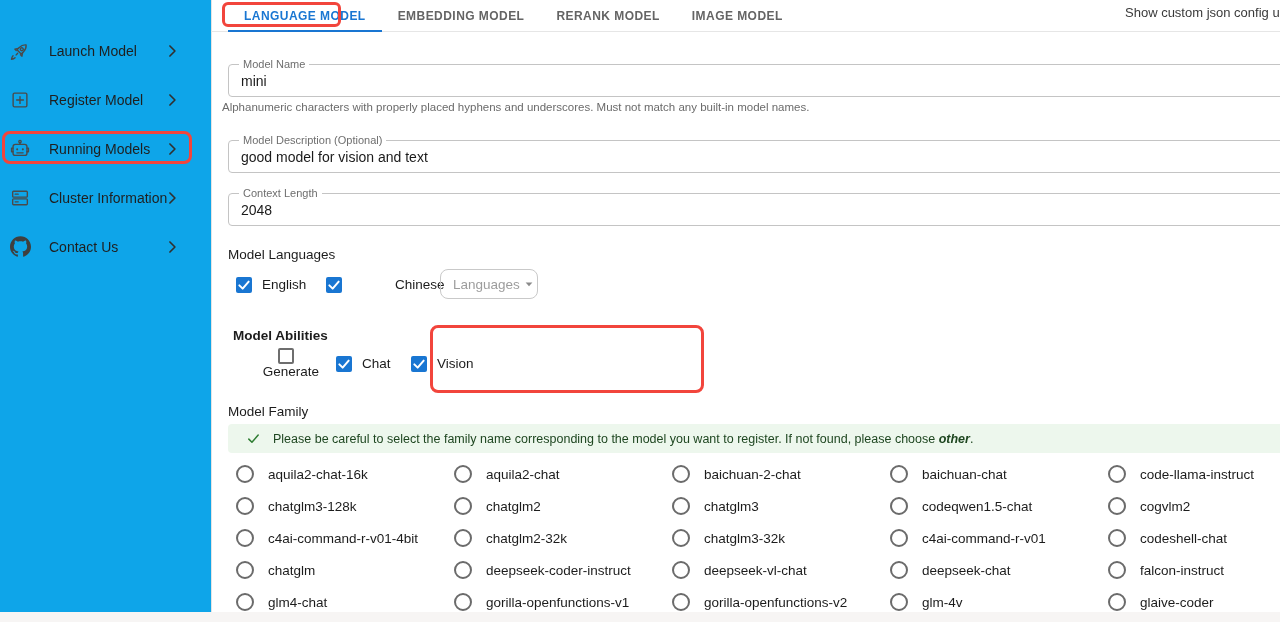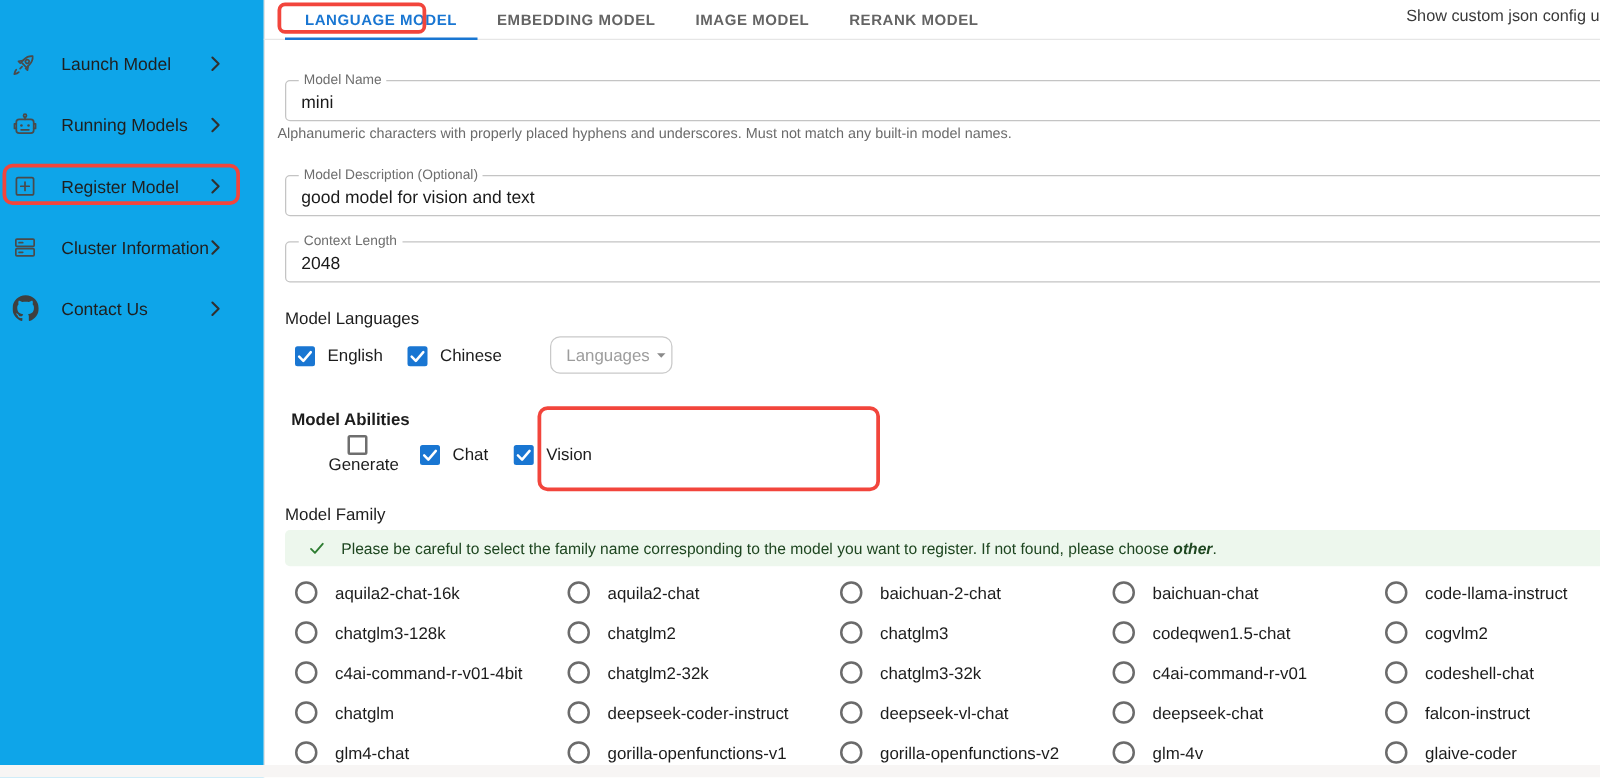--- a/index.html
+++ b/index.html
@@ -85,20 +85,35 @@
     <span class="chev">
       <svg width="20" height="20" viewBox="0 0 24 24" fill="none" stroke="#303030" stroke-width="2" stroke-linecap="round" stroke-linejoin="round">
           <path d="M9.5 6 L15.5 12 L9.5 18"></path>
         </svg>
     </span>
   </div>
 
   <div class="nav-item">
     <span class="nicon">
       <svg width="22" height="22" viewBox="0 0 24 24" fill="none" stroke="#4a4a4a" stroke-width="1.5" stroke-linecap="round" stroke-linejoin="round">
+        <rect x="4.5" y="4.5" width="15" height="15" rx="1.5"></rect>
+        <path d="M12 8.3 L12 15.7 M8.3 12 L15.7 12"></path>
+      </svg>
+    </span>
+    <span class="nlabel">Register Model</span>
+    <span class="chev">
+      <svg width="20" height="20" viewBox="0 0 24 24" fill="none" stroke="#303030" stroke-width="2" stroke-linecap="round" stroke-linejoin="round">
+          <path d="M9.5 6 L15.5 12 L9.5 18"></path>
+        </svg>
+    </span>
+  </div>
+
+  <div class="nav-item">
+    <span class="nicon">
+      <svg width="22" height="22" viewBox="0 0 24 24" fill="none" stroke="#4a4a4a" stroke-width="1.5" stroke-linecap="round" stroke-linejoin="round">
         <rect x="4.4" y="7" width="15.2" height="12" rx="2.5"></rect>
         <circle cx="12" cy="3.9" r="1.3"></circle>
         <path d="M12 5.2 L12 7"></path>
         <path d="M4.4 11 L2.8 11 L2.8 15 L4.4 15"></path>
         <path d="M19.6 11 L21.2 11 L21.2 15 L19.6 15"></path>
         <circle cx="8.9" cy="12.4" r="1.1" fill="#4a4a4a" stroke="none"></circle>
         <circle cx="15.1" cy="12.4" r="1.1" fill="#4a4a4a" stroke="none"></circle>
         <path d="M8.6 16.2 L15.4 16.2"></path>
       </svg>
     </span>
@@ -106,35 +121,20 @@
     <span class="chev">
       <svg width="20" height="20" viewBox="0 0 24 24" fill="none" stroke="#303030" stroke-width="2" stroke-linecap="round" stroke-linejoin="round">
           <path d="M9.5 6 L15.5 12 L9.5 18"></path>
         </svg>
     </span>
   </div>
 
   <div class="nav-item">
     <span class="nicon">
       <svg width="22" height="22" viewBox="0 0 24 24" fill="none" stroke="#4a4a4a" stroke-width="1.5" stroke-linecap="round" stroke-linejoin="round">
-        <rect x="4.5" y="4.5" width="15" height="15" rx="1.5"></rect>
-        <path d="M12 8.3 L12 15.7 M8.3 12 L15.7 12"></path>
-      </svg>
-    </span>
-    <span class="nlabel">Register Model</span>
-    <span class="chev">
-      <svg width="20" height="20" viewBox="0 0 24 24" fill="none" stroke="#303030" stroke-width="2" stroke-linecap="round" stroke-linejoin="round">
-          <path d="M9.5 6 L15.5 12 L9.5 18"></path>
-        </svg>
-    </span>
-  </div>
-
-  <div class="nav-item">
-    <span class="nicon">
-      <svg width="22" height="22" viewBox="0 0 24 24" fill="none" stroke="#4a4a4a" stroke-width="1.5" stroke-linecap="round" stroke-linejoin="round">
         <rect x="4" y="4.6" width="16" height="6.4" rx="1"></rect>
         <rect x="4" y="13" width="16" height="6.4" rx="1"></rect>
         <path d="M6.8 7.8 L10 7.8 M6.8 16.2 L10 16.2"></path>
       </svg>
     </span>
     <span class="nlabel">Cluster Information</span>
     <span class="chev">
       <svg width="20" height="20" viewBox="0 0 24 24" fill="none" stroke="#303030" stroke-width="2" stroke-linecap="round" stroke-linejoin="round">
           <path d="M9.5 6 L15.5 12 L9.5 18"></path>
         </svg>
@@ -156,22 +156,22 @@
   </div>
 
 </div>
 <div class="v-divider"></div>
 
 <div class="content">
 
   <div class="tabbar">
     <div class="tab active">LANGUAGE MODEL</div>
     <div class="tab">EMBEDDING MODEL</div>
+    <div class="tab">RERANK MODEL</div>
     <div class="tab">IMAGE MODEL</div>
-    <div class="tab">RERANK MODEL</div>
   </div>
   <div class="json-toggle">Show custom json config used b</div>
 
   <div class="field" style="top:64px;">
     <span class="f-label">Model Name</span>
     <span class="f-value">mini</span>
   </div>
   <div class="helper" style="top:101px;">Alphanumeric characters with properly placed hyphens and underscores. Must not match any built-in model names.</div>
 
   <div class="field" style="top:140px;">
@@ -188,21 +188,21 @@
   <div class="cb-row" style="top:270px; width:700px;">
     <span id="langBuild" style="display:flex; align-items:center;">
         <span class="cb-item" style="width: 90px;">
           <span class="cb checked">
             <svg width="16" height="16" viewBox="0 0 24 24" fill="none" stroke="#fff" stroke-width="3" stroke-linecap="round" stroke-linejoin="round">
               <path d="M5 12.5 L10 17.5 L19 7"></path>
             </svg>
           </span>
           <span class="cb-label">English</span>
         </span>
-        <span class="cb-item" style="width: 89px;">
+        <span class="cb-item" style="width: 89px; gap: 43px;">
           <span class="cb checked">
             <svg width="16" height="16" viewBox="0 0 24 24" fill="none" stroke="#fff" stroke-width="3" stroke-linecap="round" stroke-linejoin="round">
               <path d="M5 12.5 L10 17.5 L19 7"></path>
             </svg>
           </span>
           <span class="cb-label">Chinese</span>
         </span>
       </span>
     <div class="select">
       <span class="sel-text">Languages</span>

